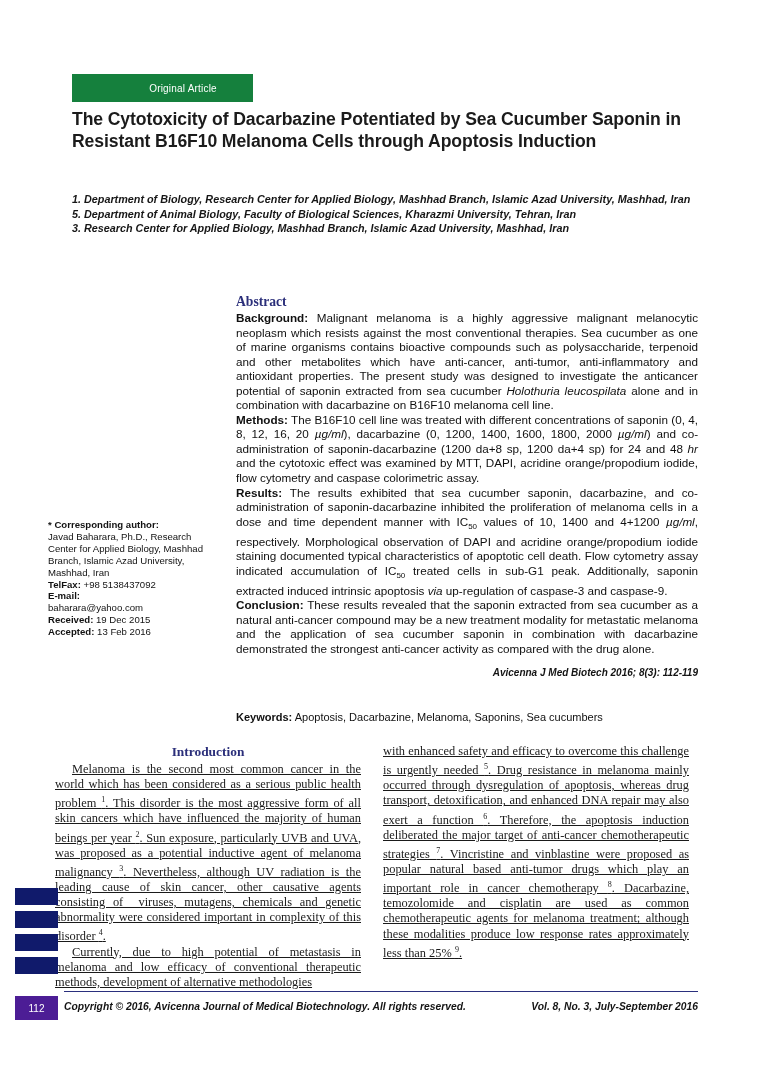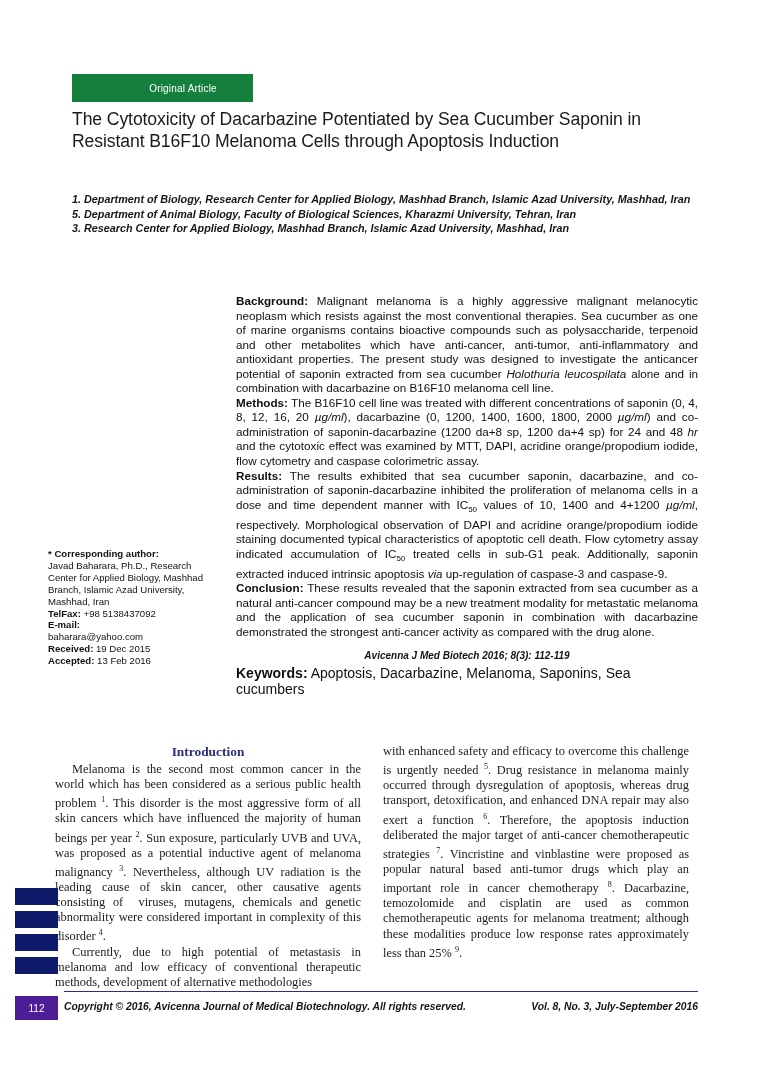--- a/index.html
+++ b/index.html
@@ -38,21 +38,21 @@
     padding-left: 41px;
   }
 
   .title {
     position: absolute;
     left: 72px;
     top: 108px;
     width: 626px;
     font-size: 17.6px;
     line-height: 22px;
-    font-weight: 400;
+    font-weight: 700;
     color: #1b1b1b;
     letter-spacing: -0.1px;
   }
 
   .authors {
     position: absolute;
     left: 72px;
     top: 161px;
     width: 626px;
     text-align: center;
@@ -72,21 +72,21 @@
     font-size: 10.8px;
     line-height: 14.6px;
     color: #161616;
   }
   .affils .aff { padding-left: 13px; text-indent: -13px; }
 
   
   .corr {
     position: absolute;
     left: 48px;
-    top: 548px;
+    top: 519px;
     width: 172px;
     font-size: 9.6px;
     line-height: 11.9px;
     color: #121212;
   }
   .corr b { font-weight: 700; }
   .corr .ln { display: block; }
 
   
   .abstract {
@@ -109,29 +109,29 @@
     text-align: justify;
     color: #101010;
     hyphens: none;
   }
   .abs-p b { font-weight: 700; }
   .abs-p i { font-style: italic; }
   .sub { font-size: 8px; vertical-align: sub; }
 
   .cite {
     margin-top: 11px;
-    text-align: center;
+    text-align: right;
     font-style: italic;
     font-weight: 700;
     font-size: 10px;
     color: #141414;
   }
   .keywords {
-    margin-top: 4px;
-    font-size: 14px;
+    margin-top: 33px;
+    font-size: 11px;
     color: #101010;
   }
   .keywords b { font-weight: 700; }
 
   
   .body-cols {
     position: absolute;
     left: 55px;
     top: 744px;
     width: 634px;
@@ -149,20 +149,21 @@
     color: #2b2f7a;
     font-family: "Liberation Serif", serif;
   }
   .col p {
     margin: 0;
     font-size: 12.4px;
     line-height: 15.1px;
     text-align: justify;
     color: #1a1a1a;
     text-indent: 17px;
+    text-decoration: underline;
   }
   .col p.cont { text-indent: 0; }
   .col sup { font-size: 8px; }
 
   
   .bar {
     position: absolute;
     left: 15px;
     width: 43px;
     height: 17px;
@@ -232,20 +233,21 @@
       <span>+98 5138437092</span></span>
     <span class="ln"><b>E-mail:</b></span>
     <span class="ln"><span>baharara@yahoo.com</span></span>
     <span class="ln"><b>Received:</b>
       <span>19 Dec 2015</span></span>
     <span class="ln"><b>Accepted:</b>
       <span>13 Feb 2016</span></span>
   </div>
 
   <div class="abstract">
+    <h2>Abstract</h2>
 
     <p class="abs-p"><b>Background:</b><span> Malignant melanoma is a highly aggressive malignant melanocytic neoplasm which resists against the most conventional therapies. Sea cucumber as one of marine organisms contains bioactive compounds such as polysaccharide, terpenoid and other metabolites which have anti-cancer, anti-tumor, anti-inflammatory and antioxidant properties. The present study was designed to investigate the anticancer potential of saponin extracted from sea cucumber </span><i>Holothuria leucospilata</i><span> alone and in combination with dacarbazine on B16F10 melanoma cell line.</span></p>
 
     <p class="abs-p"><b>Methods:</b><span> The B16F10 cell line was treated with different concentrations of saponin (0, 4, 8, 12, 16, 20 </span><i>µg/ml</i><span>), dacarbazine (0, 1200, 1400, 1600, 1800, 2000 </span><i>µg/ml</i><span>) and co-administration of saponin-dacarbazine (1200 da+8 sp, 1200 da+4 sp) for 24 and 48 </span><i>hr</i><span> and the cytotoxic effect was examined by MTT, DAPI, acridine orange/propodium iodide, flow cytometry and caspase colorimetric assay.</span></p>
 
     <p class="abs-p"><b>Results:</b><span> The results exhibited that sea cucumber saponin, dacarbazine, and co-administration of saponin-dacarbazine inhibited the proliferation of melanoma cells in a dose and time dependent manner with IC</span><span class="sub">50</span><span> values of 10, 1400 and 4+1200 </span><i>µg/ml</i><span>, respectively. Morphological observation of DAPI and acridine orange/propodium iodide staining documented typical characteristics of apoptotic cell death. Flow cytometry assay indicated accumulation of IC</span><span class="sub">50</span><span> treated cells in sub-G1 peak. Additionally, saponin extracted induced intrinsic apoptosis </span><i>via</i><span> up-regulation of caspase-3 and caspase-9.</span></p>
 
     <p class="abs-p"><b>Conclusion:</b><span> These results revealed that the saponin extracted from sea cucumber as a natural anti-cancer compound may be a new treatment modality for metastatic melanoma and the application of sea cucumber saponin in combination with dacarbazine demonstrated the strongest anti-cancer activity as compared with the drug alone.</span></p>
 
     <div class="cite">Avicenna J Med Biotech 2016; 8(3): 112-119</div>

